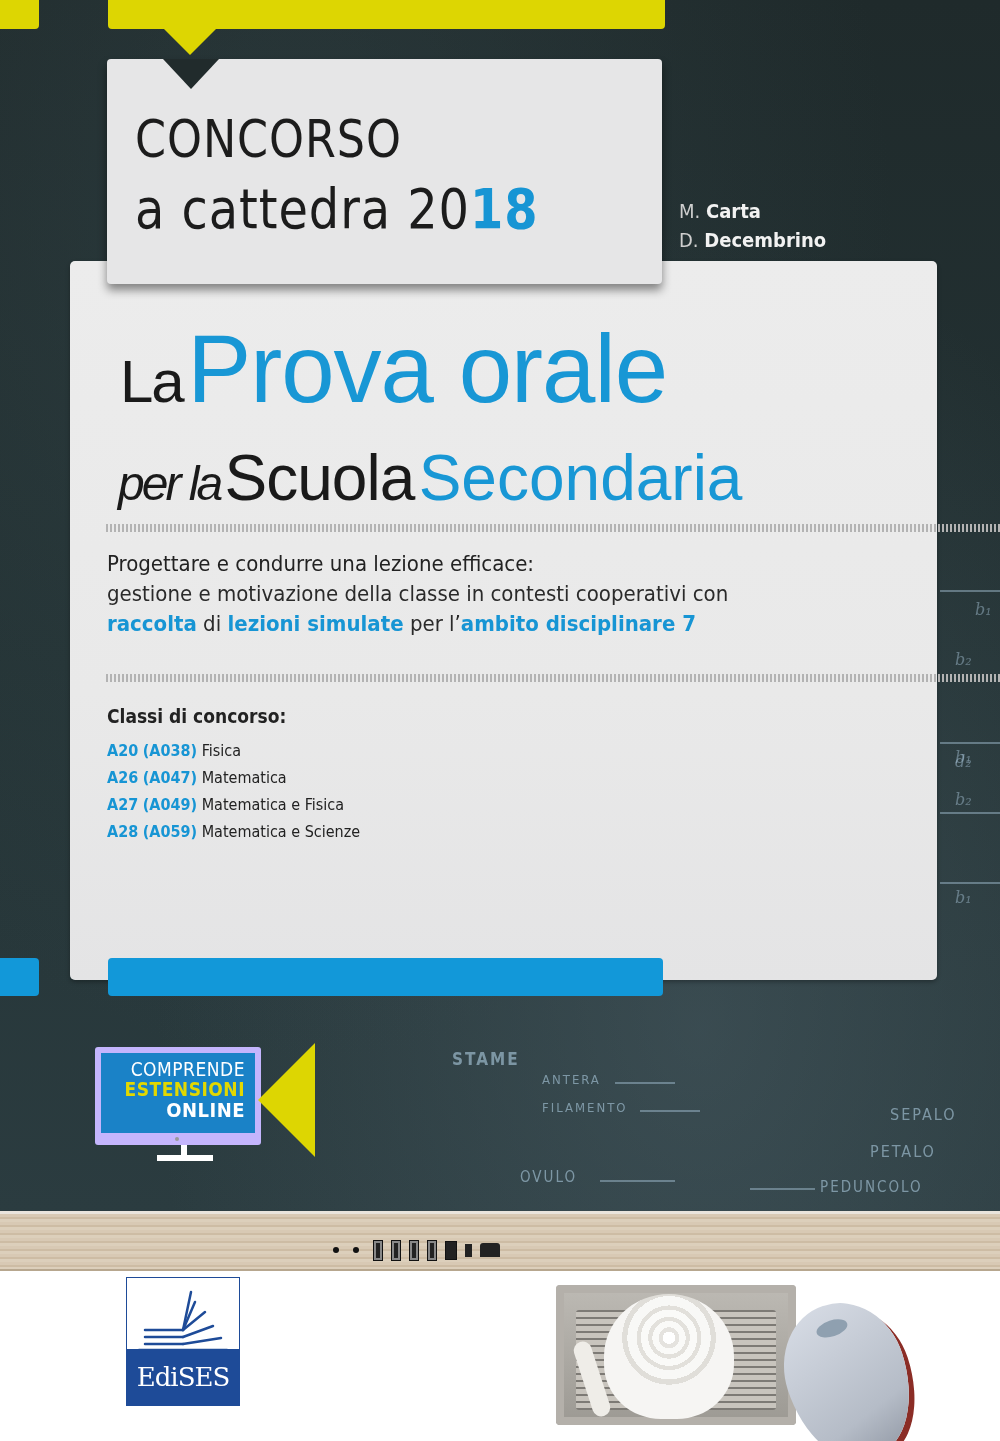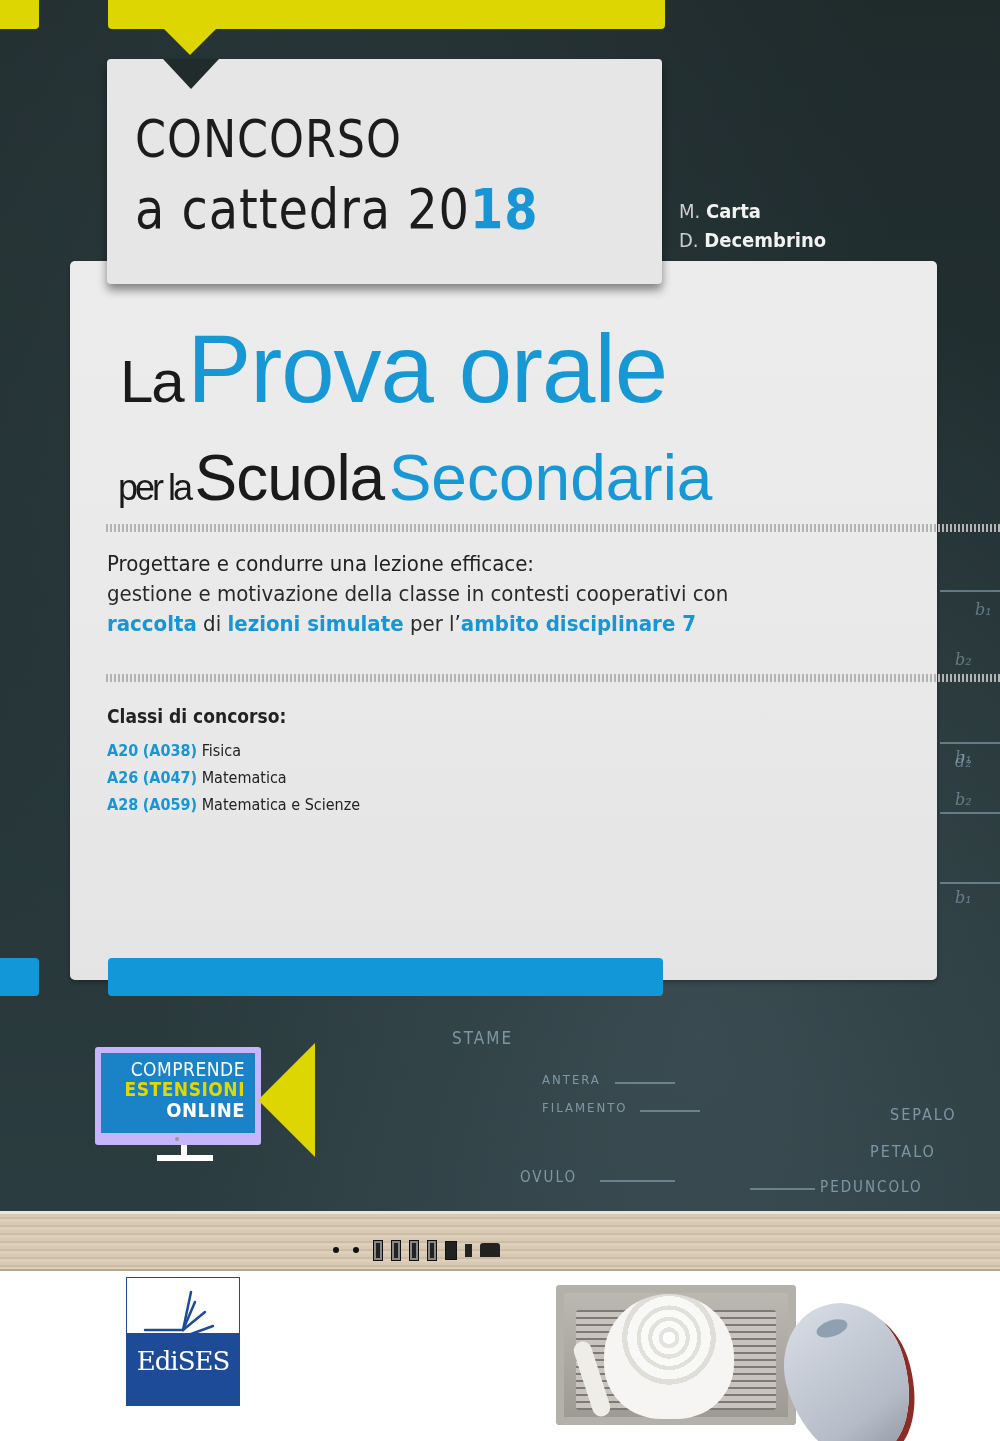--- a/index.html
+++ b/index.html
@@ -27,21 +27,21 @@
 
   .authors { position: absolute; left: 679px; top: 197px; color: #e8e8e8; font-family: "DejaVu Sans Condensed", "DejaVu Sans", sans-serif; font-size: 20px; line-height: 29px; }
   .authors .ini { font-weight: 300; color: #cfcfcf; }
   .authors .nm { font-weight: 700; color: #f2f2f2; }
 
   .main-box { position: absolute; left: 70px; top: 261px; width: 867px; height: 719px; background: linear-gradient(180deg, #ececec 0%, #e9e9e9 60%, #e4e4e5 100%); border-radius: 5px; z-index: 2; box-shadow: 0 2px 4px rgba(0,0,0,0.3); }
   .big-title { position: absolute; left: 50px; top: 60px; line-height: 1; font-family: "Liberation Sans", sans-serif; white-space: nowrap; }
   .big-title .la { font-size: 60px; color: #1a1a1a; letter-spacing: -2px; font-weight: 400; }
   .big-title .prova { font-size: 96px; color: #1897d5; letter-spacing: -1px; }
   .sub-title { position: absolute; left: 48px; top: 185px; line-height: 1; font-family: "Liberation Sans", sans-serif; white-space: nowrap; }
-  .sub-title .perla { font-size: 36px; color: #1a1a1a; font-weight: 300; letter-spacing: -3px; }
+  .sub-title .perla { font-size: 48px; color: #1a1a1a; font-weight: 300; letter-spacing: -3px; font-style: italic; }
   .sub-title .scuola { font-size: 64px; color: #1a1a1a; letter-spacing: -1px; }
   .sub-title .sec { font-size: 64px; color: #1897d5; }
 
   .dotted { position: absolute; left: 106px; height: 8px; right: 0;
     background: repeating-linear-gradient(90deg, #b3b3b3 0 2px, transparent 2px 4px); z-index: 3; }
 
   .desc { position: absolute; left: 37px; top: 288px; font-family: "DejaVu Sans Condensed", "DejaVu Sans", sans-serif; color: #222; white-space: nowrap; }
   .desc .l1 { font-size: 22px; line-height: 30px; }
   .desc .l2 { font-size: 22px; line-height: 30px; font-weight: 300; color: #2a2a2a; }
   .desc .l3 { font-size: 22px; line-height: 30px; color: #2a2a2a; }
@@ -77,39 +77,39 @@
   .tray { position: absolute; left: 556px; top: 1250px; width: 310px; height: 175px; z-index: 5; }
   .tray-body { position: absolute; left: 0; top: 35px; width: 240px; height: 140px; background: linear-gradient(180deg,#bdbab4,#9c9993); border-radius: 4px; box-shadow: inset 0 0 0 8px #b4b0aa; }
   .tray-grid { position: absolute; left: 20px; top: 60px; width: 200px; height: 100px; background: repeating-linear-gradient(180deg, #7d7a75 0 2px, #c8c4bd 2px 7px); border-radius: 3px; }
   .eraser { position: absolute; left: 48px; top: 44px; width: 130px; height: 125px; border-radius: 50% 50% 44% 44%; background: radial-gradient(circle at 50% 35%, #ffffff 0 6%, #e5e3df 6% 10%, #fafaf8 10% 16%, #e3e1dc 16% 20%, #fafaf8 20% 27%, #e2e0db 27% 31%, #f8f8f6 31% 40%, #e0ded9 40% 45%, #f6f5f3 45%); }
   .chalk-stick { position: absolute; left: 27px; top: 90px; width: 18px; height: 78px; background: #efede8; border-radius: 9px; transform: rotate(-18deg); }
   .mouse { position: absolute; left: 232px; top: 52px; width: 120px; height: 158px; border-radius: 60px 60px 55px 55px / 70px 70px 90px 90px; background: linear-gradient(160deg, #d8dde6 0%, #b5bcc7 70%, #8f96a2 100%); transform: rotate(-18deg); box-shadow: 6px 6px 0 -2px #8b2d26; }
   .mouse-wheel { position: absolute; left: 45px; top: 16px; width: 32px; height: 16px; border-radius: 50%; background: #8fa0b0; }
 
   .logo { position: absolute; left: 126px; top: 1277px; width: 112px; height: 127px; border: 1px solid #1e4b98; background: #fff; z-index: 3; }
   .logo-book { position: absolute; left: 10px; top: 10px; width: 92px; height: 70px; }
-  .logo-band { position: absolute; left: 0; bottom: 0; width: 112px; height: 72px; background: #1e4b98; color: #ffffff; font-family: "DejaVu Serif", "Liberation Serif", serif; font-size: 26px; text-align: center; line-height: 56px; letter-spacing: -1px; }
+  .logo-band { position: absolute; left: 0; bottom: 0; width: 112px; height: 56px; background: #1e4b98; color: #ffffff; font-family: "DejaVu Serif", "Liberation Serif", serif; font-size: 26px; text-align: center; line-height: 56px; letter-spacing: -1px; }
 </style>
 </head>
 <body>
 
 <div class="board">
 
   <div class="chalk-line" style="left:940px;top:590px;width:60px;"></div>
   <div class="chalk-sub" style="left:975px;top:600px;">b₁</div>
   <div class="chalk-sub" style="left:955px;top:650px;">b₂</div>
   <div class="chalk-sub" style="left:955px;top:720px;margin-top:32px;">d₂</div>
   <div class="chalk-line" style="left:940px;top:742px;width:60px;"></div>
   <div class="chalk-sub" style="left:955px;top:748px;">b₁</div>
   <div class="chalk-sub" style="left:955px;top:790px;">b₂</div>
   <div class="chalk-line" style="left:940px;top:812px;width:60px;"></div>
   <div class="chalk-line" style="left:940px;top:882px;width:60px;"></div>
   <div class="chalk-sub" style="left:955px;top:888px;">b₁</div>
 
-  <div class="chalk" style="left:452px;top:1028px;font-size:17px;">STAME</div>
+  <div class="chalk" style="left:452px;top:1049px;font-size:17px;font-weight:bold;">STAME</div>
   <div class="chalk" style="left:542px;top:1072px;font-size:13px;">ANTERA</div>
   <div class="chalk" style="left:542px;top:1100px;font-size:13px;">FILAMENTO</div>
   <div class="chalk-line" style="left:615px;top:1082px;width:60px;"></div>
   <div class="chalk-line" style="left:640px;top:1110px;width:60px;"></div>
   <div class="chalk" style="left:520px;top:1168px;font-size:15px;">OVULO</div>
   <div class="chalk-line" style="left:600px;top:1180px;width:75px;"></div>
   <div class="chalk" style="left:890px;top:1105px;font-size:16px;">SEPALO</div>
   <div class="chalk" style="left:870px;top:1142px;font-size:16px;">PETALO</div>
   <div class="chalk" style="left:820px;top:1178px;font-size:15px;">PEDUNCOLO</div>
   <div class="chalk-line" style="left:750px;top:1188px;width:65px;"></div>
@@ -144,20 +144,21 @@
   <div class="desc">
     <div class="l1">Progettare e condurre una lezione efficace:</div>
     <div class="l2">gestione e motivazione della classe in contesti cooperativi con</div>
     <div class="l3"><span class="hl">raccolta</span><span> di </span><span class="hl">lezioni simulate</span><span> per l’</span><span class="hl">ambito disciplinare 7</span></div>
   </div>
 
   <div class="classes">
     <div class="hdr">Classi di concorso:</div>
     <div class="row"><span class="code">A20</span> <span class="code">(A038)</span> <span>Fisica</span></div>
     <div class="row"><span class="code">A26</span> <span class="code">(A047)</span> <span>Matematica</span></div>
+    <div class="row"><span class="code">A27</span> <span class="code">(A049)</span> <span>Matematica e Fisica</span></div>
     <div class="row"><span class="code">A28</span> <span class="code">(A059)</span> <span>Matematica e Scienze</span></div>
   </div>
 </div>
 
 <div class="dotted" style="top:524px;"></div>
 <div class="dotted" style="top:674px;"></div>
 
 <div class="blue-left"></div>
 <div class="blue-bar"></div>
 

